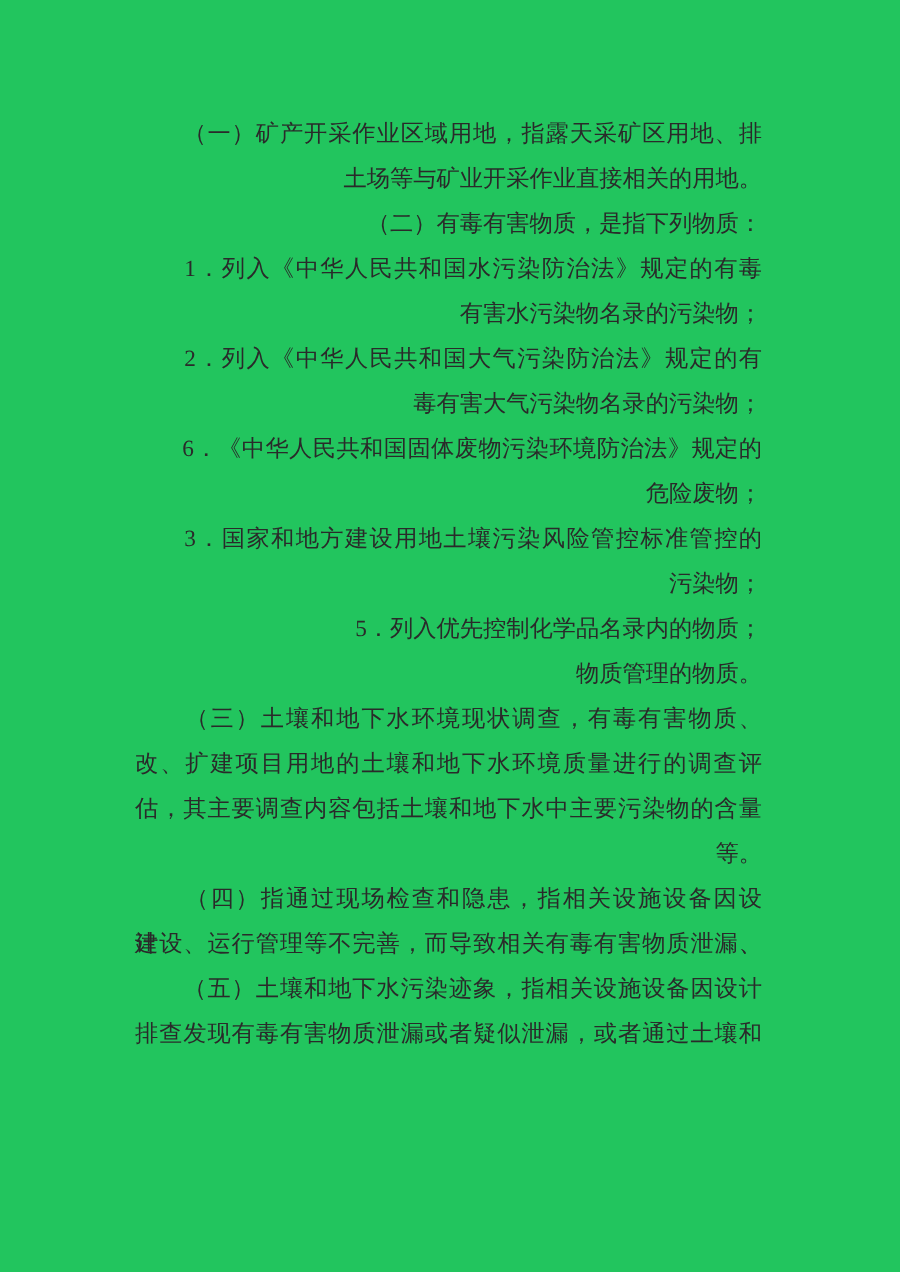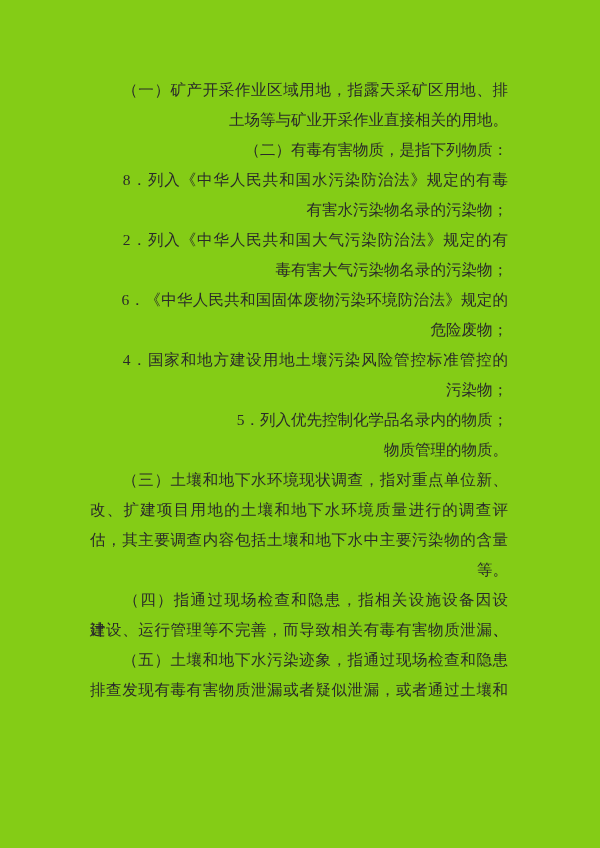--- a/index.html
+++ b/index.html
@@ -10,21 +10,21 @@
   body {
     width: 600px;
     height: 848px;
     overflow: hidden;
     font-family: "Liberation Serif", "DejaVu Serif", serif;
   }
   .page {
     position: relative;
     width: 600px;
     height: 848px;
-    background: #84cc16;
+    background: #22c55e;
     box-sizing: border-box;
     padding: 75px 92px 0 90px;
   }
   .body-text {
     width: 418px;
     color: #2a2a2a;
     font-size: 15.5px;
     line-height: 30px;
   }
   .line {
@@ -43,32 +43,32 @@
   }
 </style>
 </head>
 <body style="background: rgb(255, 255, 255);">
 
 <div class="page">
   <div class="body-text" style="color: rgb(42, 42, 42);">
       <div class="line just">　　（一）矿产开采作业区域用地，指露天采矿区用地、排</div>
       <div class="line">土场等与矿业开采作业直接相关的用地。</div>
       <div class="line">　　（二）有毒有害物质，是指下列物质：</div>
-      <div class="line just">　　8．列入《中华人民共和国水污染防治法》规定的有毒</div>
+      <div class="line just">　　1．列入《中华人民共和国水污染防治法》规定的有毒</div>
       <div class="line">有害水污染物名录的污染物；</div>
       <div class="line just">　　2．列入《中华人民共和国大气污染防治法》规定的有</div>
       <div class="line">毒有害大气污染物名录的污染物；</div>
       <div class="line just">　　6．《中华人民共和国固体废物污染环境防治法》规定的</div>
       <div class="line">危险废物；</div>
-      <div class="line just">　　4．国家和地方建设用地土壤污染风险管控标准管控的</div>
+      <div class="line just">　　3．国家和地方建设用地土壤污染风险管控标准管控的</div>
       <div class="line">污染物；</div>
       <div class="line">　　5．列入优先控制化学品名录内的物质；</div>
       <div class="line">物质管理的物质。</div>
-      <div class="line just">　　（三）土壤和地下水环境现状调查，指对重点单位新、</div>
+      <div class="line just">　　（三）土壤和地下水环境现状调查，有毒有害物质、</div>
       <div class="line just">改、扩建项目用地的土壤和地下水环境质量进行的调查评</div>
       <div class="line just">估，其主要调查内容包括土壤和地下水中主要污染物的含量</div>
       <div class="line">等。</div>
       <div class="line just">　　（四）指通过现场检查和隐患，指相关设施设备因设计、</div>
       <div class="line just">建设、运行管理等不完善，而导致相关有毒有害物质泄漏、</div>
-      <div class="line just">　　（五）土壤和地下水污染迹象，指通过现场检查和隐患</div>
+      <div class="line just">　　（五）土壤和地下水污染迹象，指相关设施设备因设计</div>
       <div class="line just">排查发现有毒有害物质泄漏或者疑似泄漏，或者通过土壤和</div>
     </div>
 </div>
 
 </body></html>

